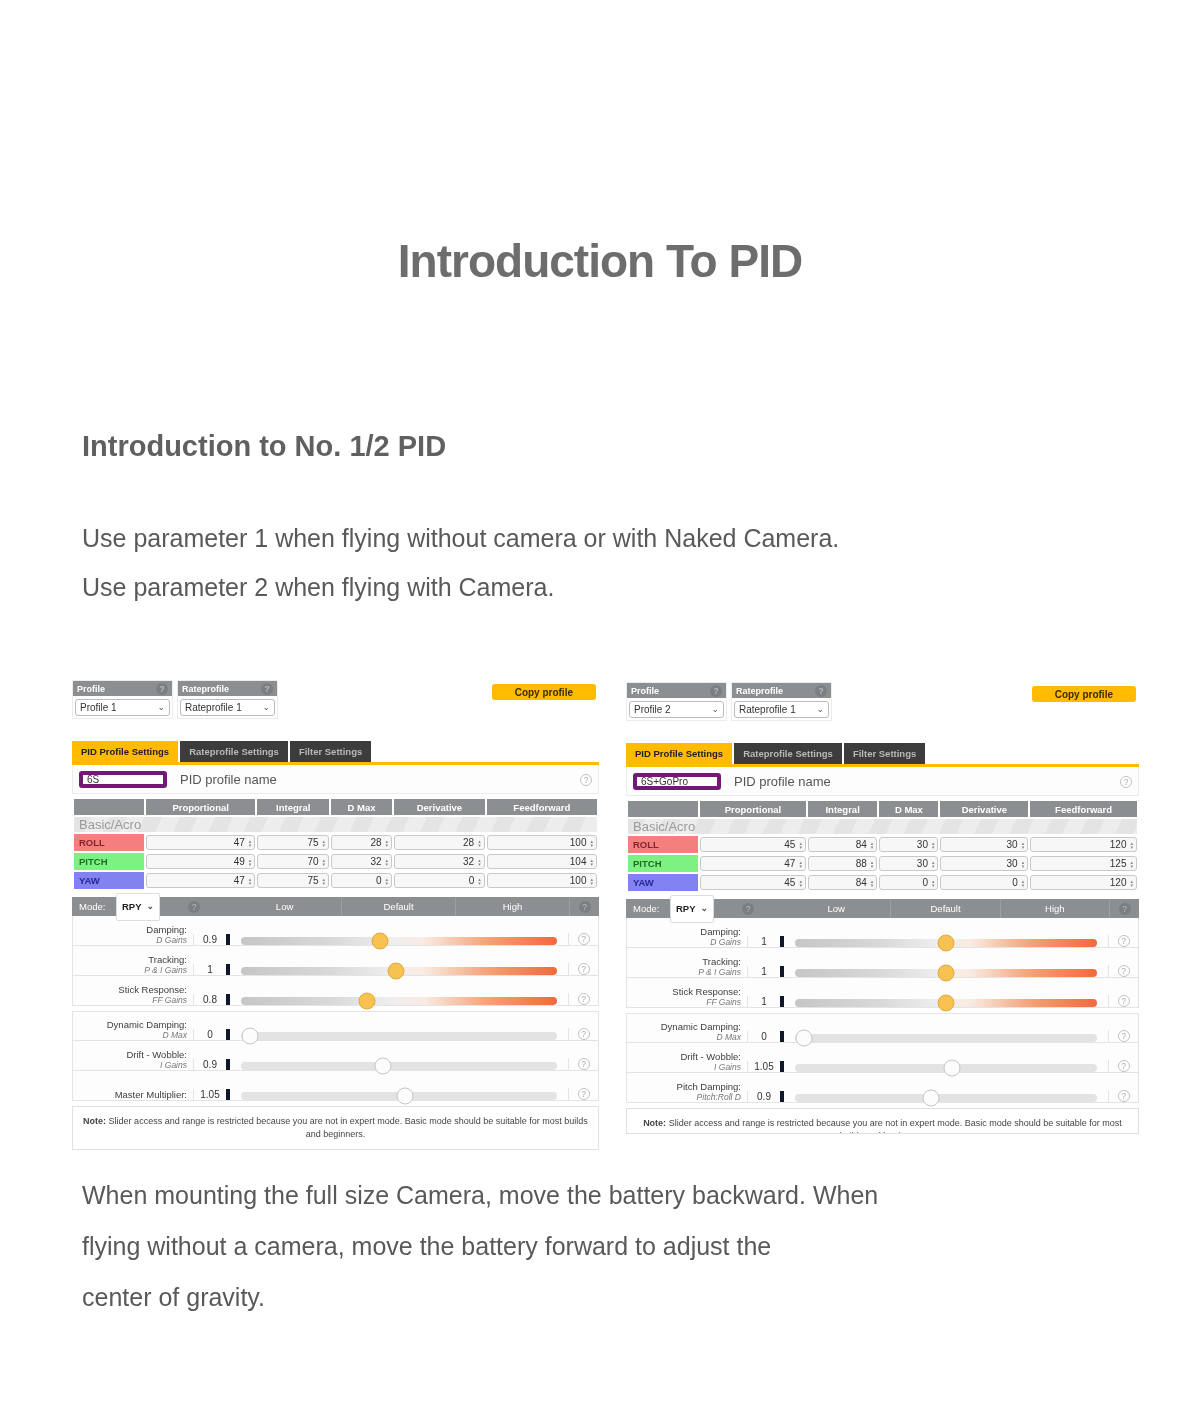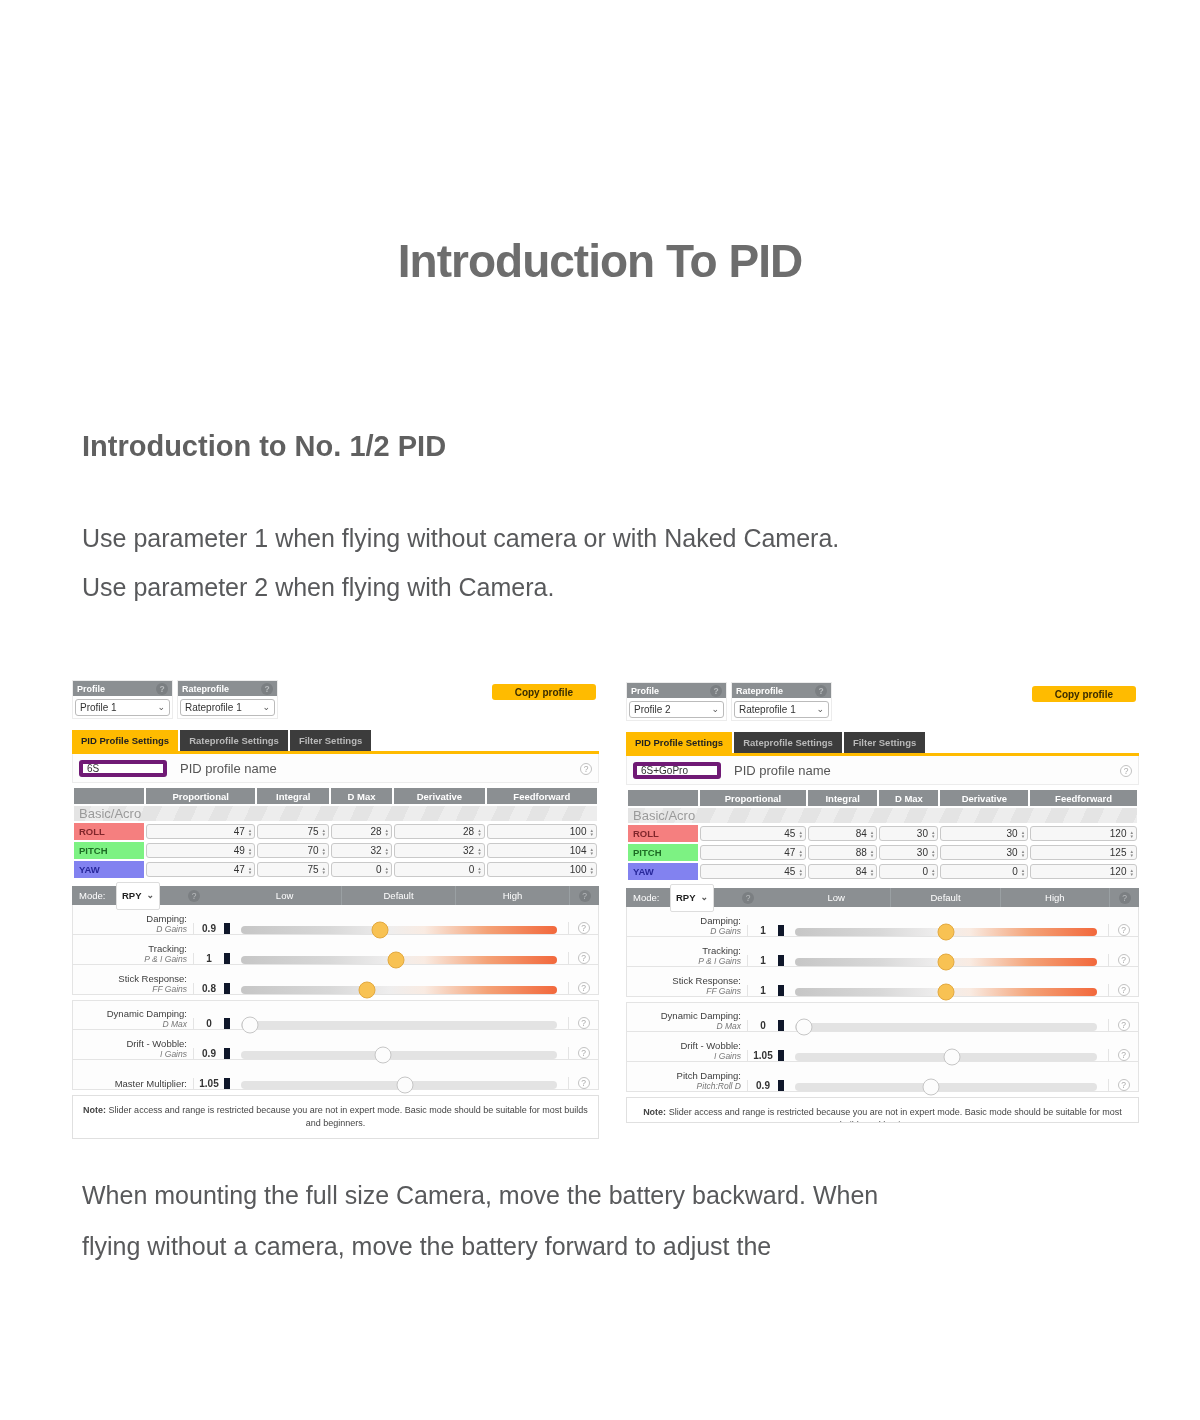--- a/index.html
+++ b/index.html
@@ -42,21 +42,21 @@
     margin:3px 2px 0 2px; height:17px; border:1px solid #bbb; border-radius:3px; background:#fff;
     font-size:10px; color:#333; display:flex; align-items:center; justify-content:space-between; padding:0 4px;
   }
   .chevron { font-size:9px; color:#555; line-height:1; }
   .copy-btn {
     position:absolute; right:3px; top:4px; height:16px;
     background:var(--accent-yellow); color:#3a2c00; font-size:10px; font-weight:bold;
     border-radius:3px; padding:0 23px; display:flex; align-items:center; cursor:pointer;
   }
 
-  .tabs { display:flex; margin-top:11px; border-bottom:3px solid var(--accent-yellow); }
+  .tabs { display:flex; margin-top:22px; border-bottom:3px solid var(--accent-yellow); }
   .tab {
     font-size:9.5px; font-weight:bold; padding:5px 9px; margin-right:2px;
     background:#3c3c3c; color:#b9b9b9; cursor:pointer; white-space:nowrap;
   }
   .tab.active { background:var(--accent-yellow); color:#222; }
 
   .name-row {
     display:flex; align-items:center; background:#fdfdfd;
     border:1px solid #ececec; border-top:none; padding:6px 6px 5px 6px;
   }
@@ -106,21 +106,21 @@
     display:flex; align-items:flex-end; background:#fdfdfd; height:30px;
     border:1px solid #e4e4e4; border-top:none;
   }
   .slider-gap { height:5px; }
   .slider-gap + .slider-row { border-top:1px solid #e4e4e4; }
   .sl-label { width:120px; text-align:right; padding-right:6px; display:flex; flex-direction:column; justify-content:center; }
   .sl-main { font-size:9.5px; color:#3d3d3d; }
   .sl-sub { font-size:8.5px; color:#777; font-style:italic; }
   .sl-value {
     width:37px; display:flex; align-items:center; justify-content:center;
-    font-size:10px; color:#333; border-left:1px solid #e4e4e4; border-right:6px solid #0f172a;font-weight:bold;
+    font-size:10px; color:#333; border-left:1px solid #e4e4e4; border-right:4px solid #0f172a;
   }
   .sl-track-wrap { flex:1; position:relative; display:flex; align-items:center; padding:0 11px; }
   .sl-track { position:relative; width:100%; height:8px; border-radius:4px; background:#e3e3e3; }
   .slider-row.active .sl-track {
     background:linear-gradient(90deg,#c6c6c6 0%,#d8d8d8 28%,#efeeee 47%,#f9ebe2 58%,#f4a277 78%,#f2683c 100%);
   }
   .sl-knob {
     position:absolute; top:50%; transform:translate(-50%,-50%);
     width:17px; height:17px; border-radius:50%;
     background:#fcfcfc; border:1px solid #c6c6c6; cursor:pointer;
@@ -784,13 +784,14 @@
     <div class="note clipped">
       <b>Note:</b><span> Slider access and range is restricted because you are not in expert mode. Basic mode should be suitable for most builds and beginners.</span>
     </div>
 
   </div>
 </div>
 
 <div class="outro">
   <div>When mounting the full size Camera, move the battery backward. When</div>
   <div>flying without a camera, move the battery forward to adjust the</div>
+  <div>center of gravity.</div>
 </div>
 
 </body></html>

